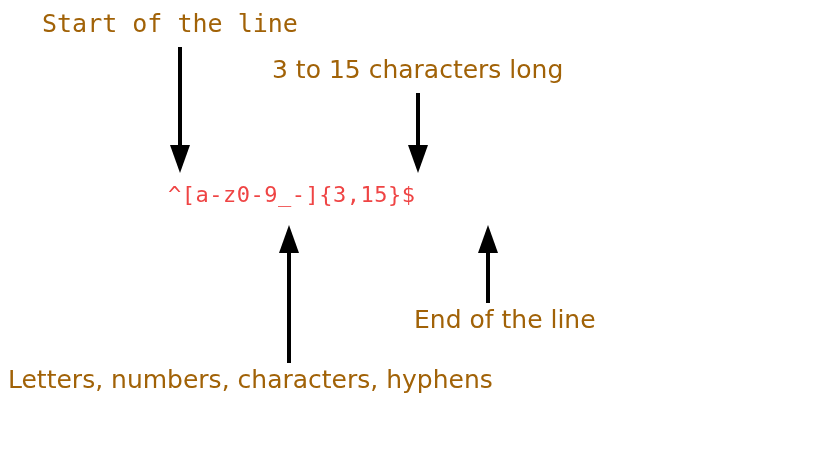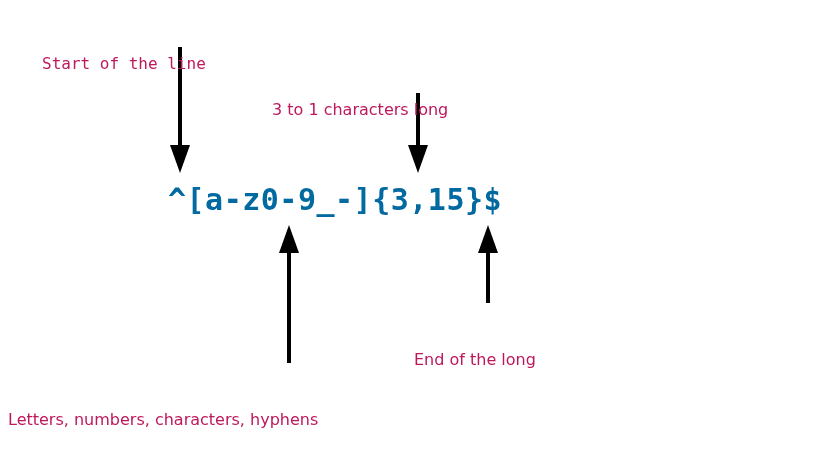--- a/index.html
+++ b/index.html
@@ -18,36 +18,35 @@
   .stage {
     position: absolute;
     left: 0; top: 0;
     width: 819px;
     height: 460px;
   }
   .label {
     position: absolute;
     white-space: nowrap;
     font-family: "DejaVu Sans", sans-serif;
-    font-size: 16px;
+    font-size: 25px;
     line-height: 24px;
-    color: #be185d;
-    margin-top: 40px;
+    color: #a16207;
   }
   .label.mono {
     font-family: "DejaVu Sans Mono", monospace;
   }
   .regex {
     position: absolute;
     white-space: pre;
     font-family: "DejaVu Sans Mono", monospace;
-    font-size: 30px;
-    font-weight: bold;
+    font-size: 22px;
+    font-weight: normal;
     letter-spacing: 0.5px;
-    color: #0369a1;
+    color: #ef4444;
   }
   svg.arrows {
     position: absolute;
     left: 0; top: 0;
     width: 819px;
     height: 460px;
     overflow: visible;
   }
   
   #lbl-start  { left: 42px;  top: 12px; }
@@ -79,21 +78,21 @@
     </g>
 
     <g>
       <line x1="488" y1="303" x2="488" y2="243" stroke="#000000" stroke-width="4"></line>
       <polygon points="488,225 478,253 498,253" fill="#000000"></polygon>
     </g>
   </svg>
 
   <div class="label mono" id="lbl-start">Start of the line</div>
 
-  <div class="label" id="lbl-len">3 to 1 characters long</div>
+  <div class="label" id="lbl-len">3 to 15 characters long</div>
 
   <div class="label" id="lbl-chars">Letters, numbers, characters, hyphens</div>
 
-  <div class="label" id="lbl-end">End of the long</div>
+  <div class="label" id="lbl-end">End of the line</div>
 
   <div class="regex" id="regex-text">^[a-z0-9_-]{3,15}$</div>
 
 </div>
 
 </body></html>

